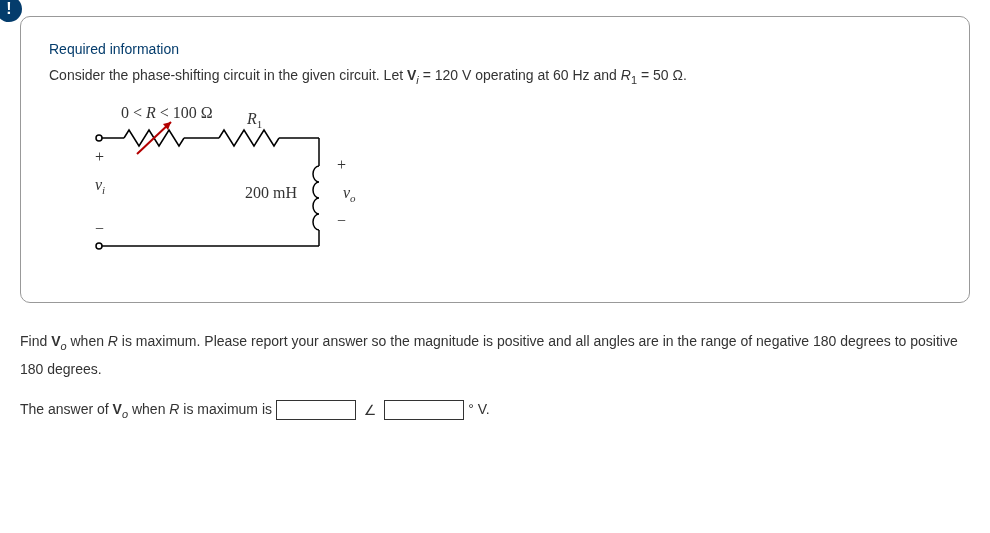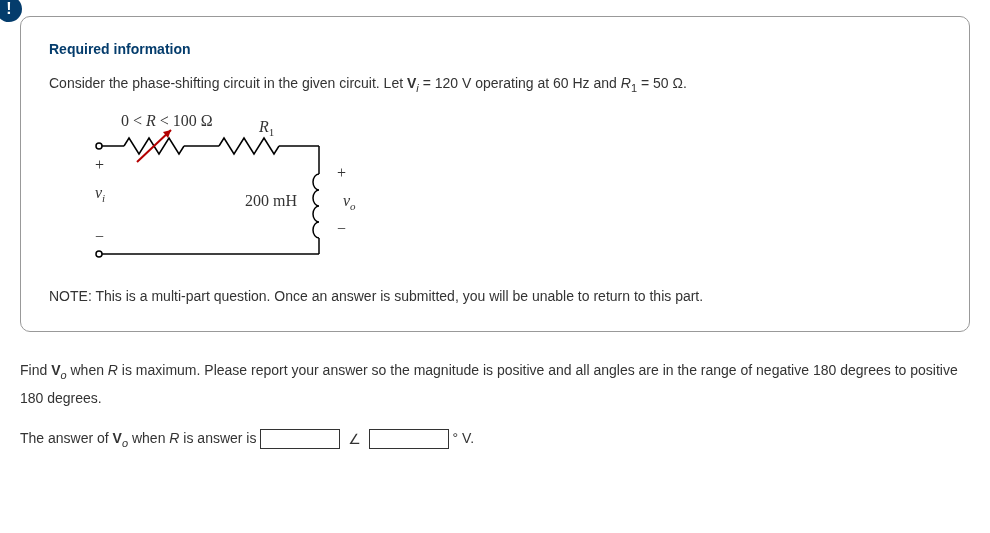--- a/index.html
+++ b/index.html
@@ -30,22 +30,22 @@
   border-radius: 50%;
   color: #fff;
   font-weight: bold;
   display: flex;
   align-items: center;
   justify-content: center;
   font-size: 16px;
 }
 .req-title {
   color: #043c6c;
-  font-weight: bold;
-  margin-bottom: 16px;
+  font-weight: normal;
+  margin-bottom: 8px;
   font-size: 14px;
 }
 .req-text {
   margin-bottom: 8px;
   line-height: 1.5;
 }
 .circuit {
   width: 320px;
   height: 170px;
   position: relative;
@@ -118,42 +118,41 @@
 
       <path d="M270,70 a6,8 0 1,0 0,16 a6,8 0 1,0 0,16 a6,8 0 1,0 0,16 a6,8 0 1,0 0,16" fill="none" stroke="#000" stroke-width="1.5"></path>
       <line x1="270" y1="134" x2="270" y2="150" stroke="#000" stroke-width="1.5"></line>
 
       <line x1="270" y1="150" x2="53" y2="150" stroke="#000" stroke-width="1.5"></line>
     </svg>
 
     <div class="circuit-label" style="top:8px;left:72px">
       <span>0 &lt; </span><i>R</i><span> &lt; 100 Ω</span>
     </div>
-    <div class="circuit-label" style="top:14px;left:210px">
+    <div class="circuit-label" style="top:14px;left:198px">
       <i>R</i><span style="font-size:11px;vertical-align:sub">1</span>
     </div>
     <div class="circuit-label" style="top:88px;left:196px">200 mH</div>
     <div class="circuit-label" style="top:52px;left:46px">+</div>
     <div class="circuit-label" style="top:80px;left:46px">
       <i>v</i><i style="font-size:11px;vertical-align:sub">i</i>
     </div>
     <div class="circuit-label" style="top:124px;left:46px">−</div>
     <div class="circuit-label" style="top:60px;left:288px">+</div>
     <div class="circuit-label" style="top:88px;left:294px">
       <i>v</i><i style="font-size:11px;vertical-align:sub">o</i>
     </div>
     <div class="circuit-label" style="top:116px;left:288px">−</div>
   </div>
 
-  <div class="note-text">NOTE: This is a multi-part question. Once an answer is submitted, you will be unable to return to this part.</div>
 </div>
 
 <div class="q-part">
   <span>Find </span><b class="v">V</b><i class="sub">o</i><span> when </span><i class="var">R</i><span> is maximum. Please report your answer so the magnitude is positive and all angles are in the range of negative 180 degrees to positive 180 degrees.</span>
 </div>
 
 <div class="answer-line">
-  <span>The answer of </span><b class="v">V</b><i class="sub">o</i><span> when </span><i class="var">R</i><span> is answer is </span>
+  <span>The answer of </span><b class="v">V</b><i class="sub">o</i><span> when </span><i class="var">R</i><span> is maximum is </span>
   <span class="input-box"></span>
   <span class="angle-sym">∠</span>
   <span class="input-box"></span>
   <span>° V.</span>
 </div>
 
 </body></html>

